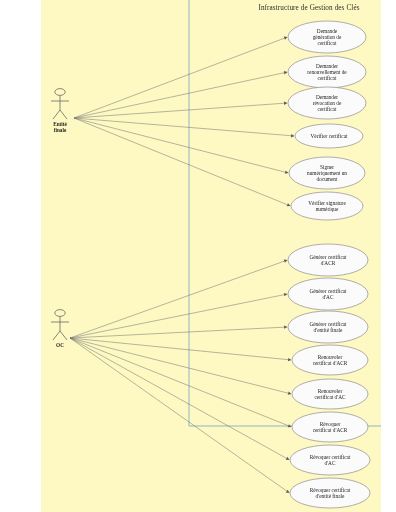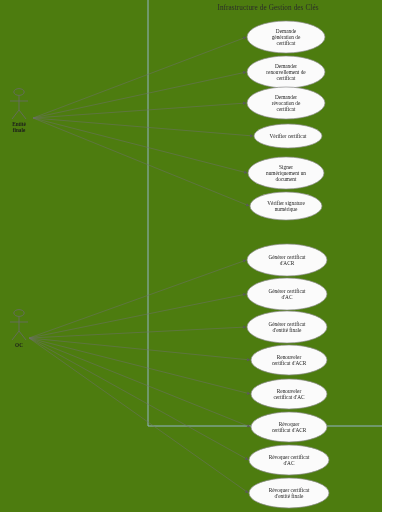--- a/index.html
+++ b/index.html
@@ -6,24 +6,25 @@
   html, body {
     margin: 0;
     padding: 0;
     background: #ffffff;
   }
   body {
     font-family: "Liberation Serif", "DejaVu Serif", serif;
   }
   #diagram-root {
     position: relative;
-    width: 382px;
+    width: 340px;
     height: 512px;
-    background: #4d7c0f;
+    background: #fef9c3;
     overflow: hidden;
+    margin-left: 41px;
   }
   #diagram-svg {
     position: absolute;
     left: 0;
     top: 0;
     width: 396px;
     height: 512px;
   }
   .uc-title {
     font-size: 7.2px;

